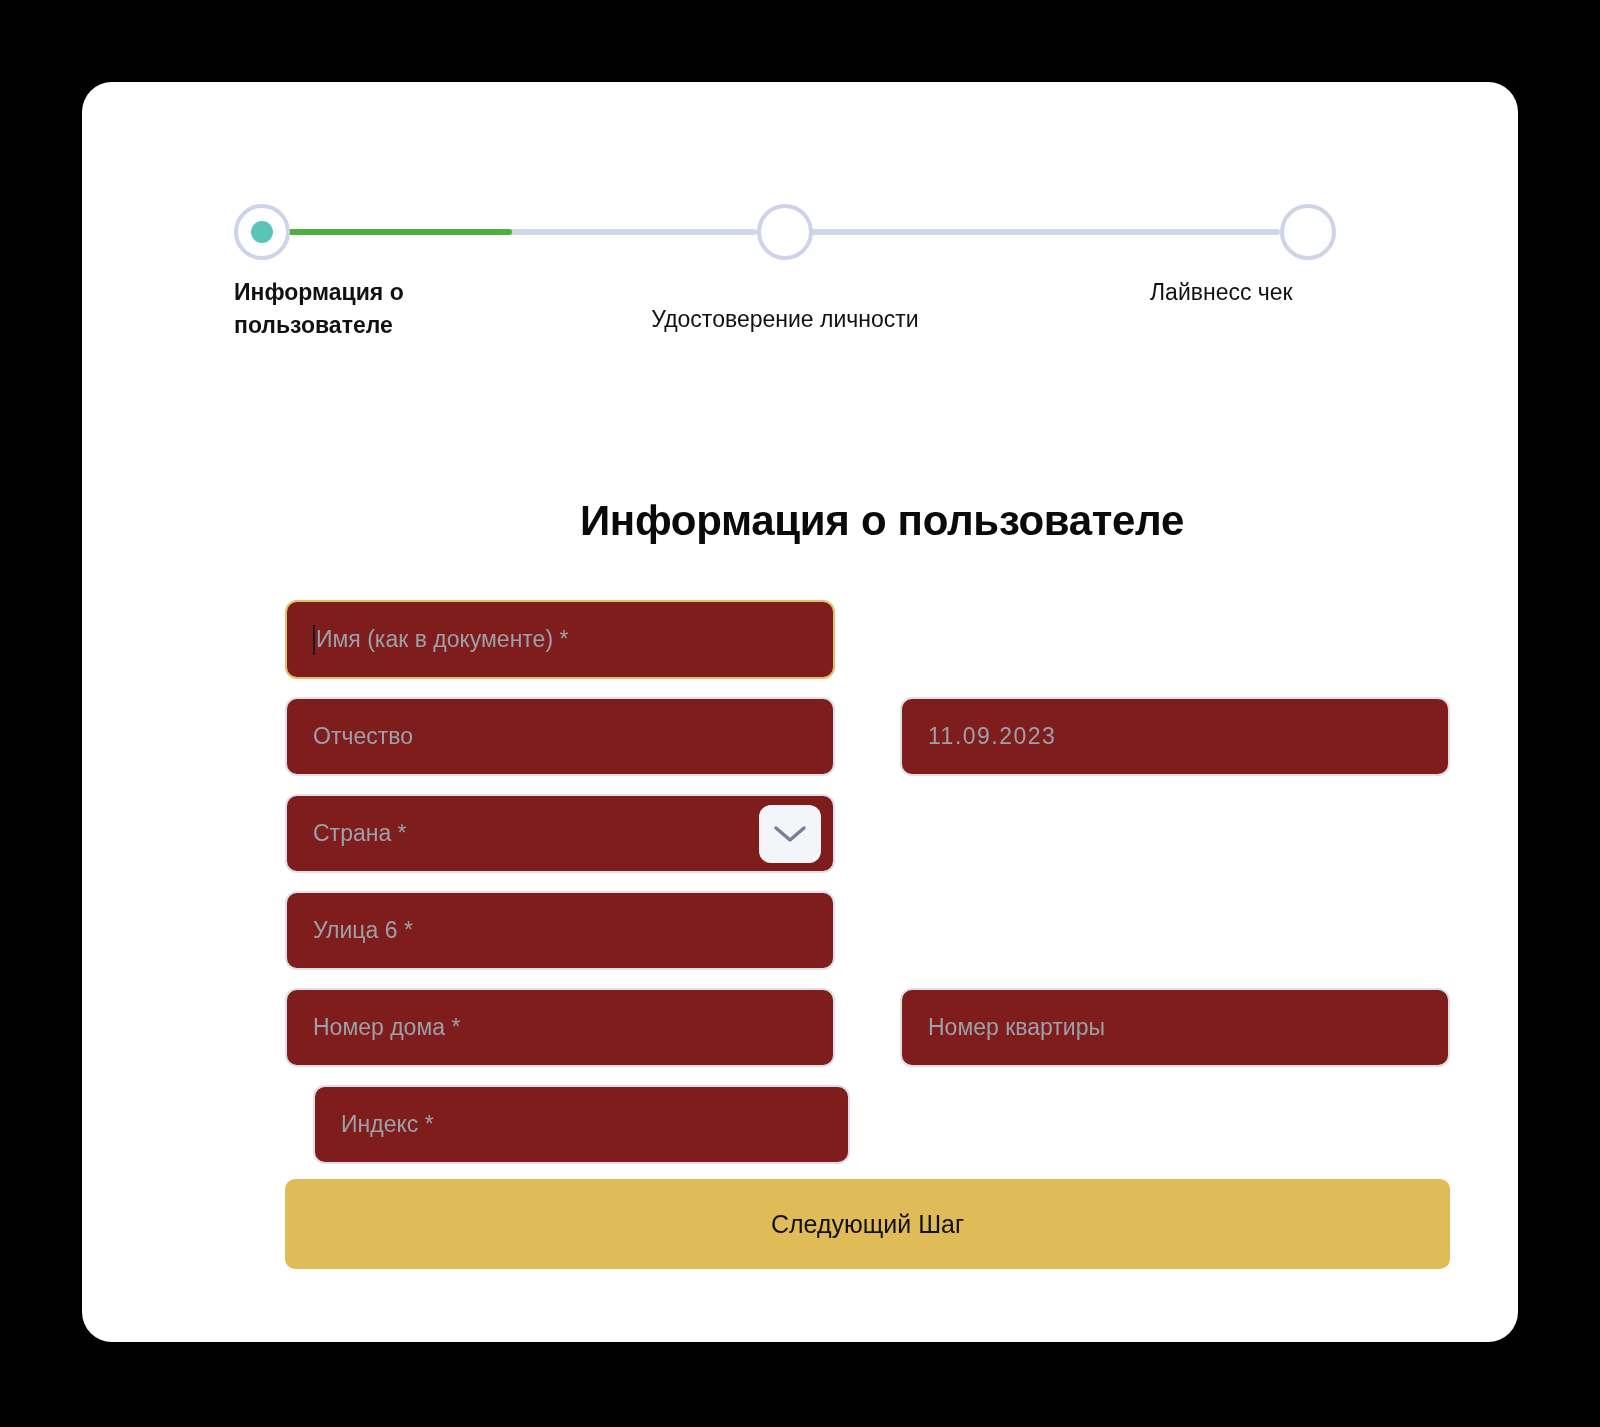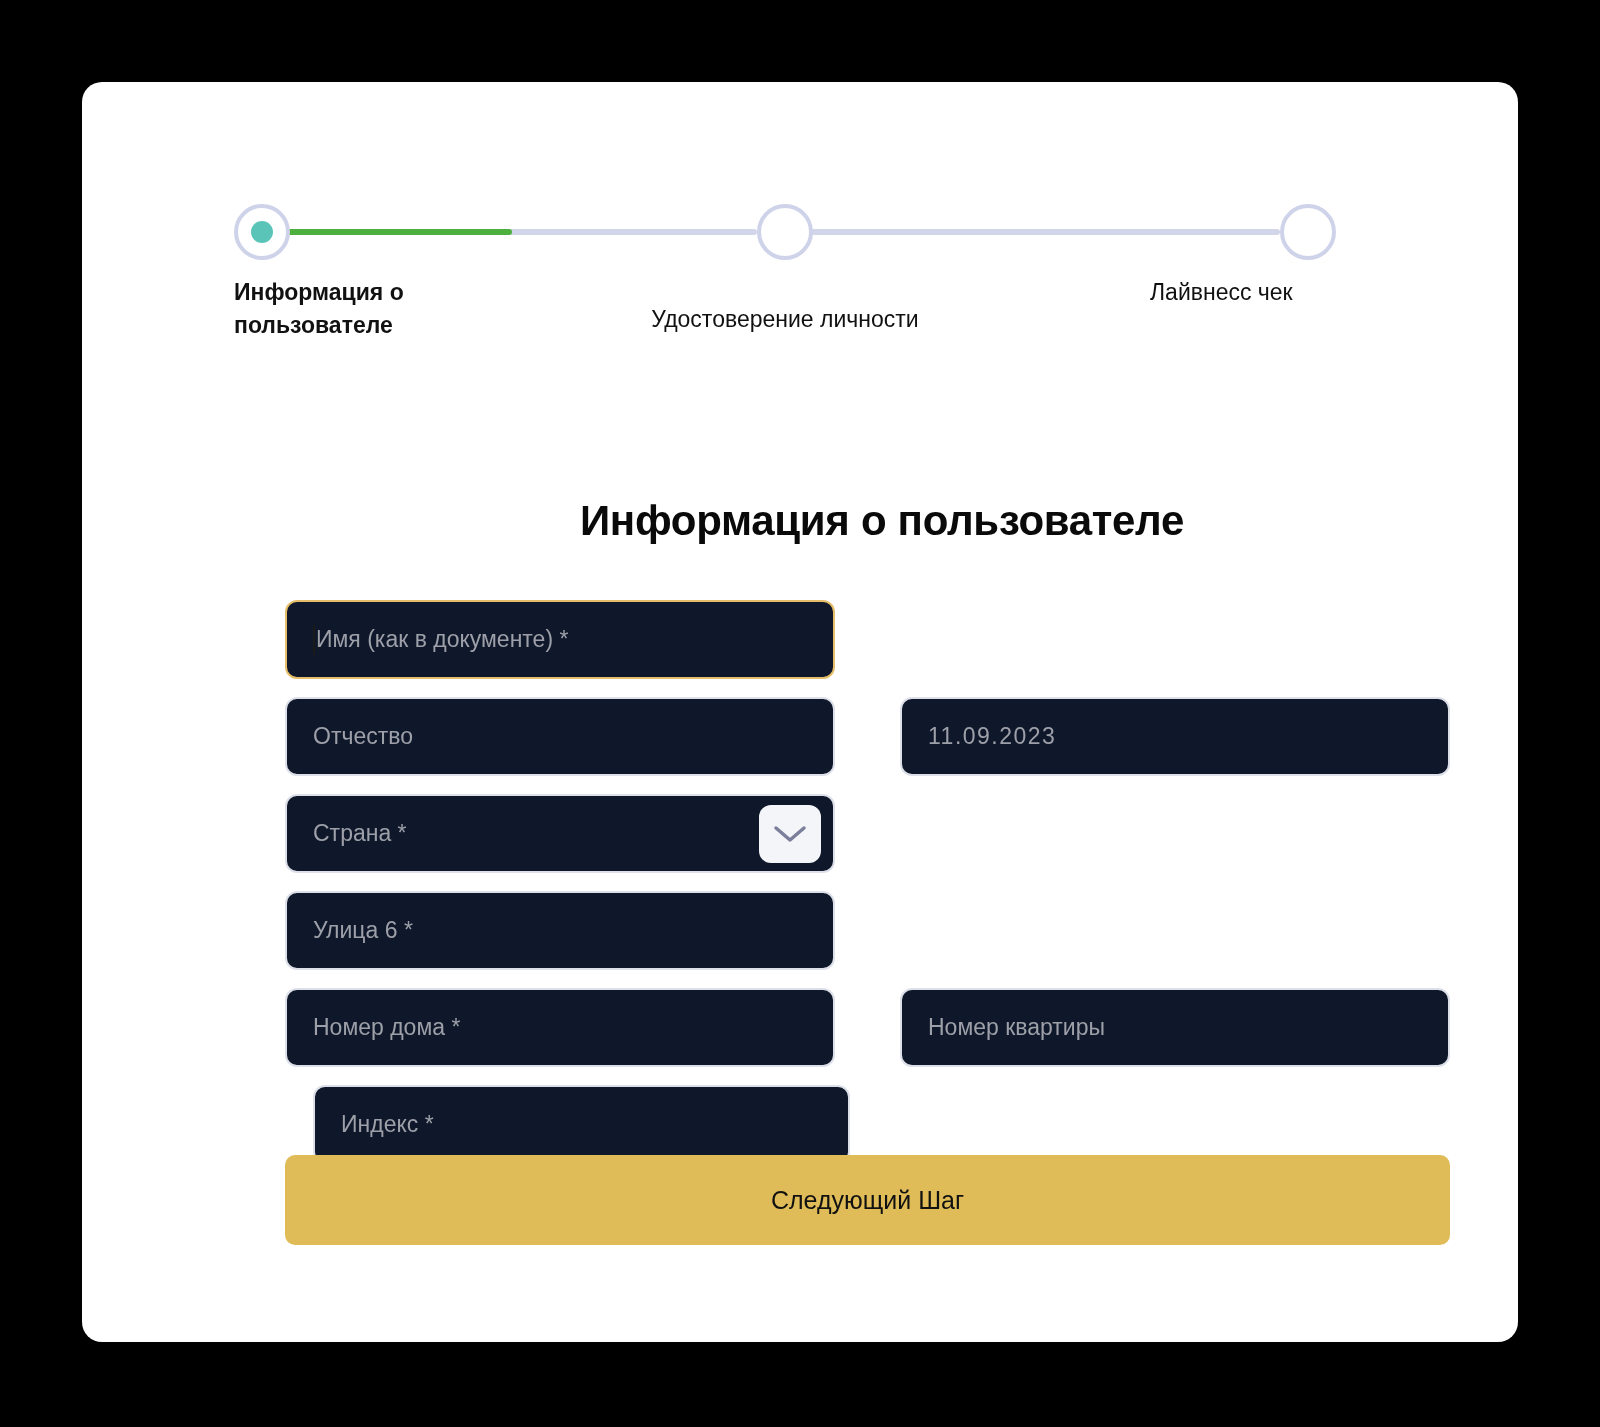--- a/index.html
+++ b/index.html
@@ -17,21 +17,21 @@
   }
 
   
   #card {
     position: absolute;
     left: 82px;
     top: 82px;
     width: 1436px;
     height: 1260px;
     background: #ffffff;
-    border-radius: 20px;
+    border-radius: 30px;
     box-shadow: 0 0 60px 30px rgba(0,0,0,0.85),
                 0 0 120px 60px rgba(0,0,0,0.55);
   }
 
   
   #stepper {
     position: absolute;
     left: 152px;
     top: 122px;
     width: 1110px;
@@ -137,21 +137,21 @@
     display: flex;
     gap: 65px;
     margin-bottom: 18px;
   }
 
   .field {
     width: 550px;
     height: 79px;
     border: 2px solid #DDE0E8;
     border-radius: 12px;
-    background: #0f172a;
+    background: #7f1d1d;
     display: flex;
     align-items: center;
     padding: 0 26px;
     font-size: 23px;
     color: #9DA0A8;
     position: relative;
   }
 
   .field.focused {
     border-color: #E6BE6A;
@@ -205,21 +205,21 @@
     justify-content: center;
   }
 
   .half-row { display: flex; gap: 65px; margin-bottom: 18px; margin-left: 28px; }
   .spacer { width: 550px; }
 
   
   #next-button {
     position: absolute;
     left: 203px;
-    top: 1073px;
+    top: 1097px;
     width: 1165px;
     height: 90px;
     background: #E0BC58;
     border: none;
     border-radius: 10px;
     font-family: "Liberation Sans", sans-serif;
     font-size: 25px;
     color: #111111;
     cursor: pointer;
   }

